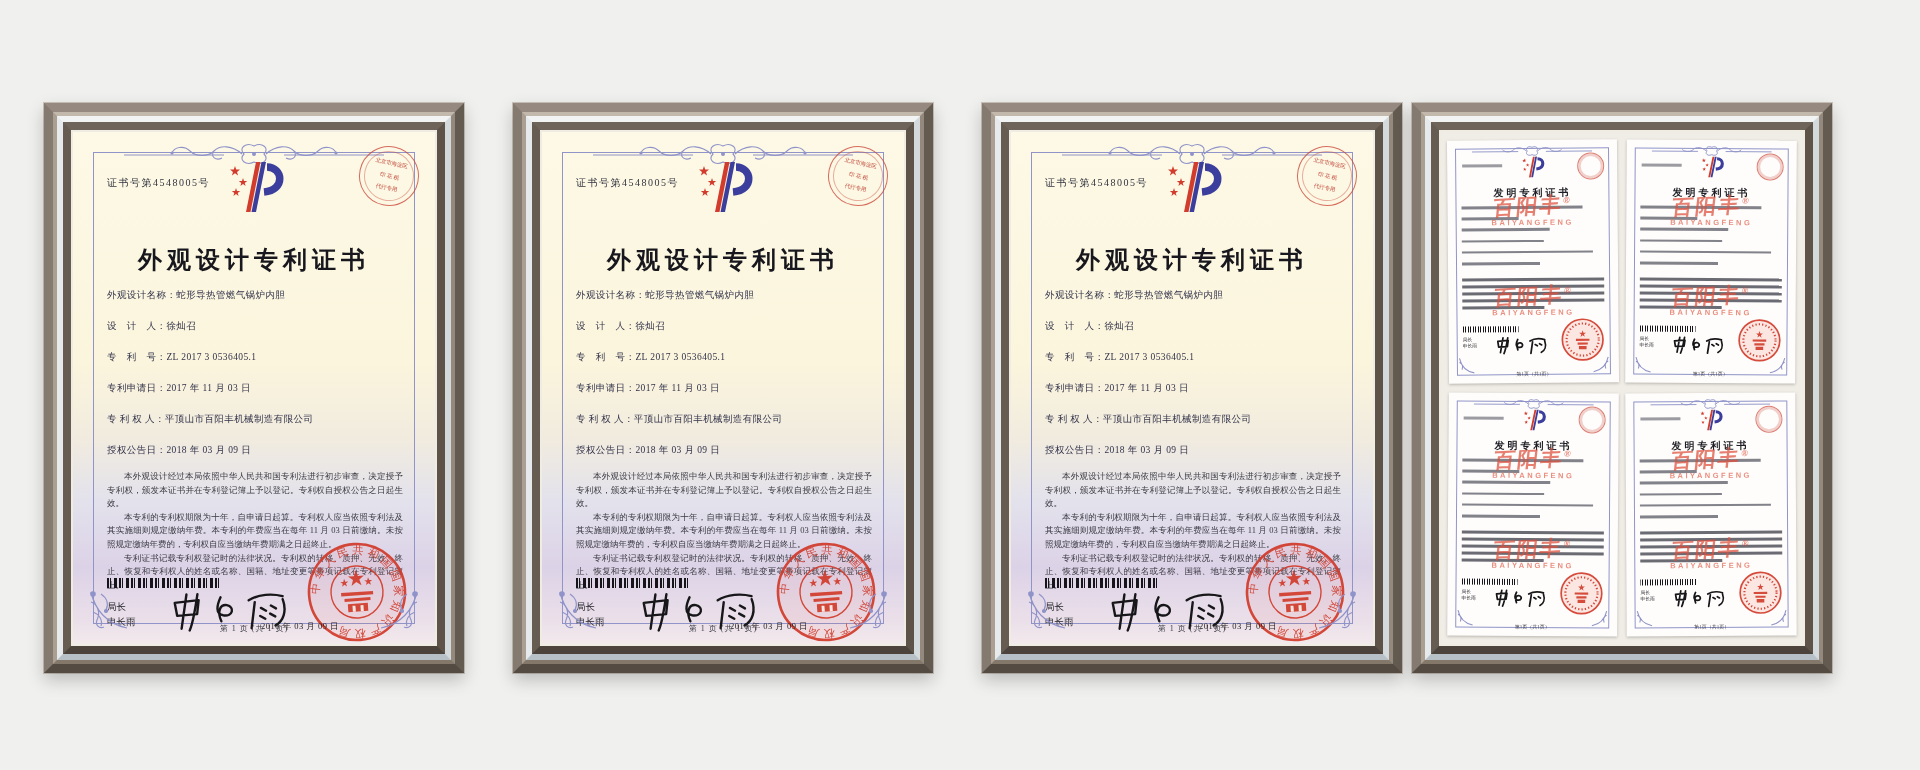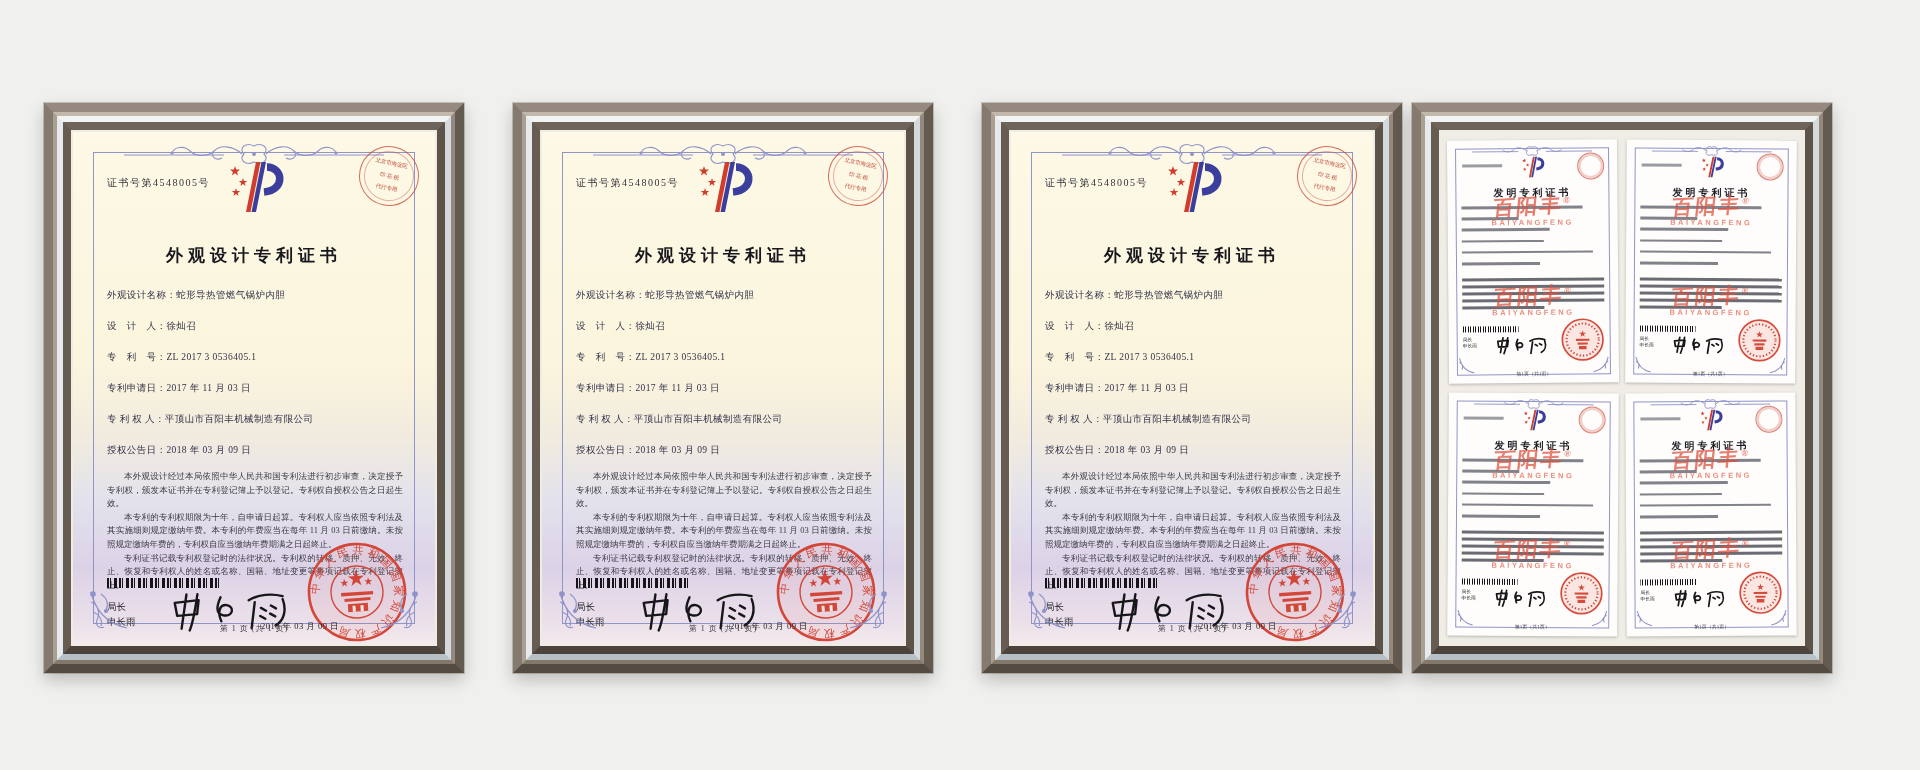--- a/index.html
+++ b/index.html
@@ -34,21 +34,21 @@
   .logo { position:absolute; top:26px; left:50%; transform:translateX(-50%); }
   .feestamp { position:absolute; top:14px; right:16px; width:58px; height:58px;
               border:1.5px solid rgba(200,62,48,.75); border-radius:50%;
               transform:rotate(12deg); color:#c2483a; display:flex;
               flex-direction:column; align-items:center; justify-content:center;
               line-height:1.25; }
   .feestamp::after { content:""; position:absolute; inset:4px;
               border:1px solid rgba(200,62,48,.4); border-radius:50%; }
   .feestamp div { font-size:10px; transform:scale(.55); white-space:nowrap; }
   .bigtitle { position:absolute; top:112px; width:100%; text-align:center;
-              font-size:17px; font-weight:700; letter-spacing:5px; color:#17171d; }
+              font-size:24px; font-weight:700; letter-spacing:5px; color:#17171d; }
   .fields { position:absolute; top:158px; left:34px; right:28px; }
   .field { font-size:9.5px; line-height:10px; margin-bottom:21px;
            color:#32324a; letter-spacing:.4px; white-space:nowrap; }
   .paras { position:absolute; top:338px; left:34px; right:32px; }
   .paras p { margin:0; font-size:8.5px; line-height:1.6; text-align:justify;
              text-indent:2em; color:#3a3a42; }
   .barcode { position:absolute; top:446px; left:34px; width:112px; height:10px;
       background:
         repeating-linear-gradient(90deg,#15151a 0 2px,transparent 2px 3px,
           #15151a 3px 4px,transparent 4px 7px,#15151a 7px 10px,transparent 10px 12px);

